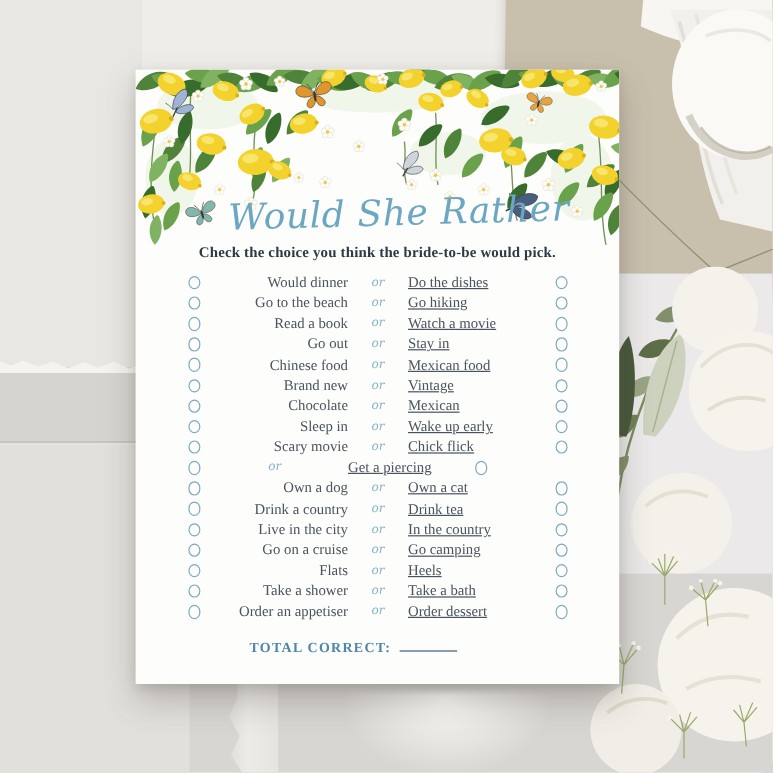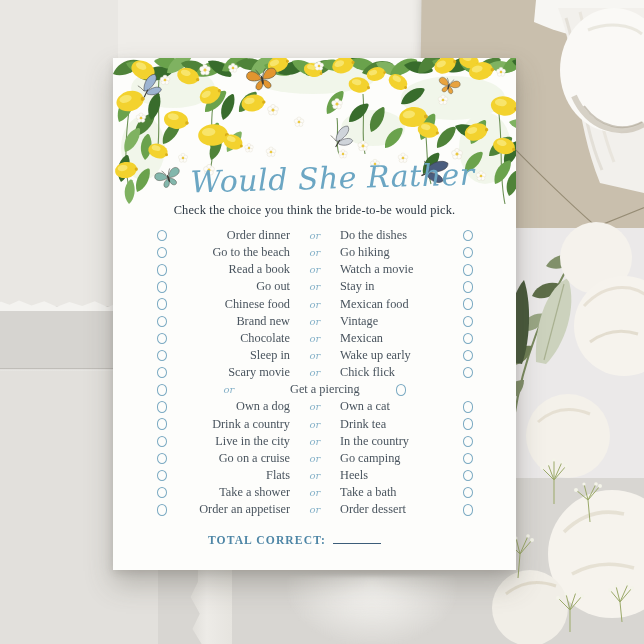--- a/index.html
+++ b/index.html
@@ -46,28 +46,28 @@
 
   
   .card{position:absolute;left:113px;top:58px;width:403px;height:512px;background:#fdfdfb;
     box-shadow:0 14px 26px rgba(80,76,66,.30),0 3px 8px rgba(80,76,66,.16);overflow:hidden;}
   .deco{position:absolute;left:0;top:0;}
 
   .title{position:absolute;top:103px;left:0;width:100%;box-sizing:border-box;padding-left:36px;
     text-align:center;font-family:"DejaVu Serif",serif;font-style:italic;font-size:30px;
     color:#6ba6c3;transform:rotate(-1.6deg);letter-spacing:.5px;white-space:nowrap;}
   .subtitle{position:absolute;top:145px;left:0;width:100%;text-align:center;
-    font-weight:normal;font-size:12.4px;color:#2d3944;letter-spacing:.15px;}
+    font-weight:bold;font-size:12.4px;color:#2d3944;letter-spacing:.15px;}
 
   .choices{position:absolute;top:169px;left:43px;width:318px;}
   .row{display:grid;grid-template-columns:12px 122px 50px 122px 12px;align-items:center;height:17.15px;}
   .cb{width:10.5px;height:11.5px;border:1.4px solid #7baac2;border-radius:50%;
     box-sizing:border-box;justify-self:center;background:transparent;}
   .lt{text-align:right;font-size:12.3px;color:#49545e;white-space:nowrap;}
-  .rt{text-align:left;font-size:12.3px;color:#49545e;white-space:nowrap;}
+  .rt{text-align:left;font-size:12.3px;color:#49545e;white-space:nowrap;text-decoration:underline;}
   .or{text-align:center;font-family:"DejaVu Serif",serif;font-style:italic;
     font-size:10px;color:#85b1c8;}
 
   .total{position:absolute;top:472px;left:0;width:100%;box-sizing:border-box;
     padding-right:40px;text-align:center;}
   .total-label{font-size:11.6px;font-weight:bold;letter-spacing:1.1px;color:#4e86a6;}
   .total-blank{display:inline-block;width:48px;height:9px;margin-left:7px;
     border-bottom:1.5px solid #3c5d79;}
 </style>
 </head>
@@ -336,21 +336,21 @@
       <use href="#bo" color="#83b7ac" transform="translate(55 119) rotate(-18) scale(.85)"></use>
       <use href="#bs" color="#4a5d7e" transform="translate(313 112) rotate(20) scale(1.15)"></use>
     </svg>
 
     <div class="title">Would She Rather</div>
     <div class="subtitle">Check the choice you think the bride-to-be would pick.</div>
 
     <div class="choices">
   <div class="row">
     <span class="cb"></span>
-    <span class="lt">Order dinner</span>
+    <span class="lt">Would dinner</span>
     <span class="or">or</span>
     <span class="rt">Do the dishes</span>
     <span class="cb"></span>
   </div>
 
   <div class="row">
     <span class="cb"></span>
     <span class="lt">Go to the beach</span>
     <span class="or">or</span>
     <span class="rt">Go hiking</span>

